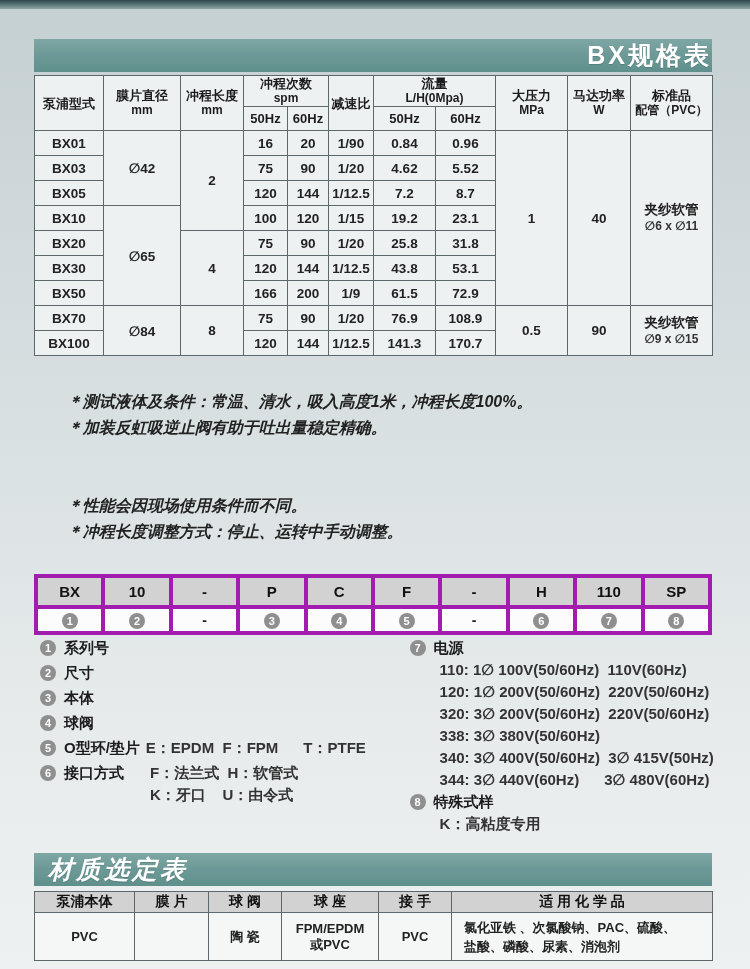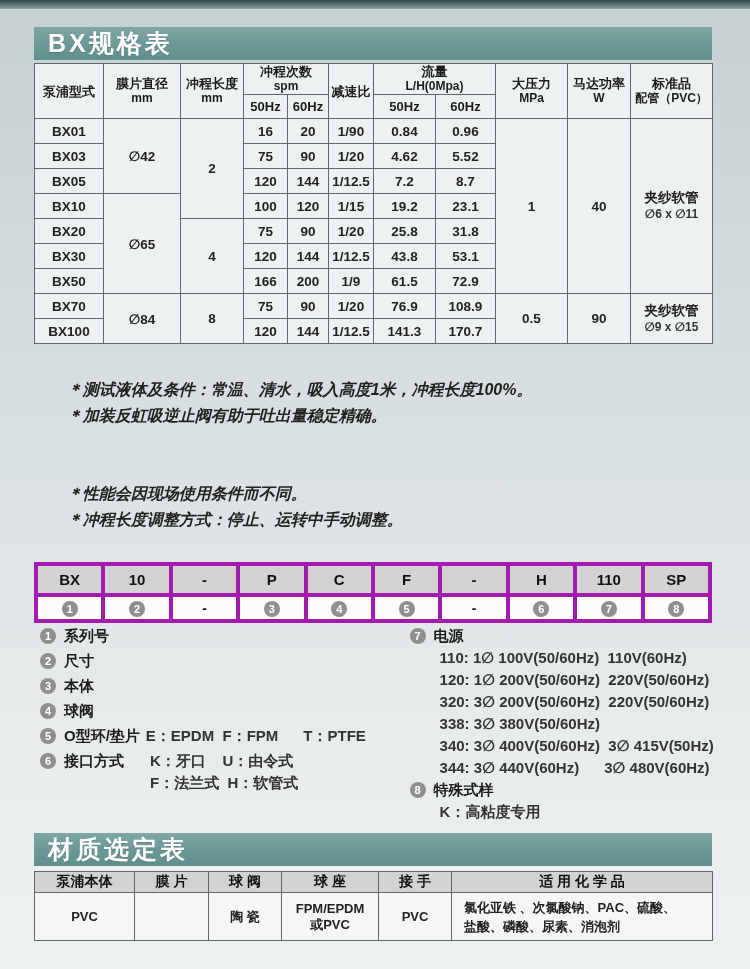--- a/index.html
+++ b/index.html
@@ -11,21 +11,21 @@
     color:#1c1c1c;
   }
   .topbar { height:9px; width:100%; background:linear-gradient(180deg,#2e4549 0%,#5d797b 55%,#8da3a3 100%); }
   .content { width:678px; margin-left:34px; }
   .section-bar {
     height:33px; line-height:33px; padding-left:14px;
     background:linear-gradient(180deg,#7ea7a4 0%,#6d9a98 45%,#5f908c 100%);
     color:#ffffff; font-size:25px; font-weight:bold; letter-spacing:3px;
     text-shadow:0 1px 1px rgba(0,0,0,0.15);
   }
-  .s1 { margin-top:18px; }
+  .s1 { margin-top:30px;text-align:right; }
   table { border-collapse:collapse; width:100%; table-layout:fixed; }
 
   
   .spec-table { margin-top:3px; }
   .spec-table th, .spec-table td {
     border:1px solid #5d686c; background:#edf1f2; text-align:center; padding:0;
   }
   .spec-table th { font-size:13px; font-weight:bold; line-height:15px; }
   .spec-table th.tall { height:30px; }
   .spec-table th.sub { height:24px; font-size:13px; }
@@ -60,21 +60,21 @@
   .legend-item .num-circle { margin-top:3px; flex:0 0 16px; }
   .legend-label { min-width:86px; font-weight:bold; margin-left:8px; line-height:22px; }
   .legend-lines div { white-space:pre; font-weight:bold; color:#333; line-height:22px; }
   .legend-block { font-size:15px; }
   .legend-block .head { display:flex; align-items:center; }
   .legend-block .head .legend-label { min-width:0; }
   .power-lines { margin-left:30px; }
   .power-lines div { white-space:pre; font-weight:bold; color:#333; line-height:22px; }
 
   
-  .s3 { margin-top:8px; }
+  .s3 { margin-top:16px;font-style:italic; }
   .mat-table { margin-top:5px; }
   .mat-table th, .mat-table td { border:1px solid #5d686c; text-align:center; }
   .mat-table th { background:#d2d2d2; height:21px; font-size:14px; font-weight:bold; color:#111; }
   .mat-table td { background:#f5f6f6; font-size:13px; font-weight:bold; color:#222; }
   .mat-table .chem { text-align:left; padding-left:12px; line-height:19px; }
   .mat-table .seat-two span { display:block; line-height:16px; }
   .r1 { height:48px; }
 </style>
 </head>
 <body>
@@ -295,22 +295,22 @@
         <span class="num-circle">5</span>
         <span class="legend-label" style="min-width:0;margin-right:6px;">O型环/垫片</span>
         <div class="legend-lines">
           <div>E：EPDM  F：FPM      T：PTFE</div>
         </div>
       </div>
       <div class="legend-item">
         <span class="num-circle">6</span>
         <span class="legend-label">接口方式</span>
         <div class="legend-lines">
+          <div>F：法兰式  H：软管式</div>
           <div>K：牙口    U：由令式</div>
-          <div>F：法兰式  H：软管式</div>
         </div>
       </div>
     </div>
 
     <div class="legend-right">
       <div class="legend-block">
         <div class="head">
           <span class="num-circle">7</span>
           <span class="legend-label">电源</span>
         </div>

